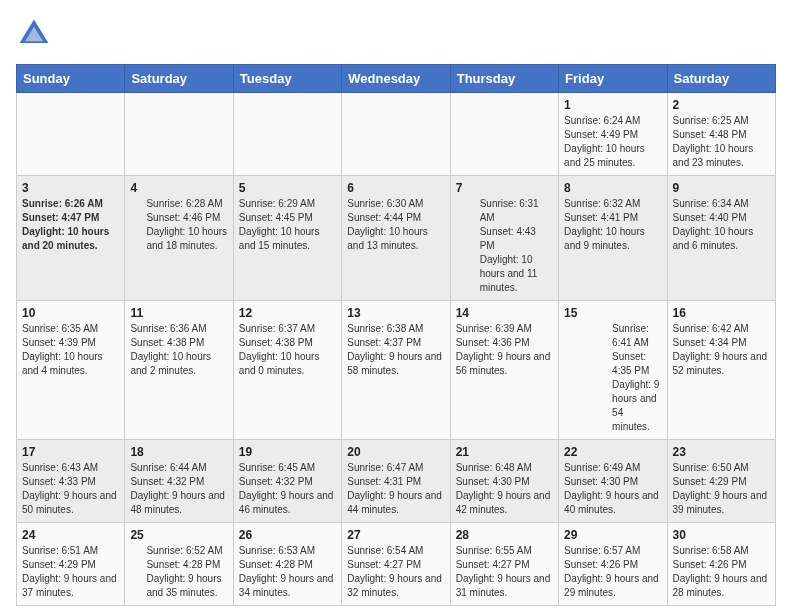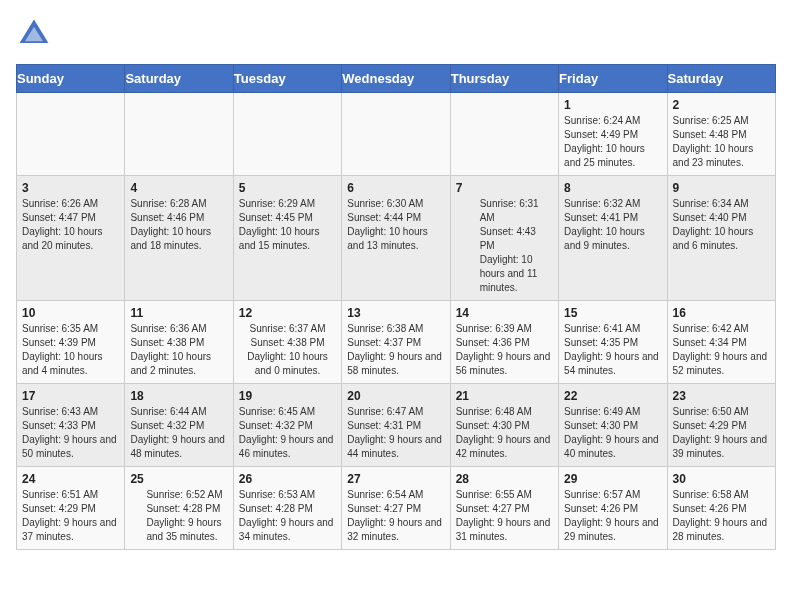--- a/index.html
+++ b/index.html
@@ -54,21 +54,21 @@
     }
     table {
       width: 100%;
       border-collapse: collapse;
       table-layout: fixed;
     }
     thead tr th {
       background-color: #4472c4;
       color: #fff;
       text-align: left;
-      padding: 6px 0;
+      padding: 6px 6px;
       font-size: 13px;
       font-weight: bold;
       border: 1px solid #3a60a8;
     }
     tbody tr td {
       vertical-align: top;
       padding: 5px 5px;
       border: 1px solid #ccc;
       font-size: 10.5px;
       color: #222;
@@ -139,27 +139,27 @@
         <td>
           <div class="day-num">2</div>
           <div class="day-info" style="white-space: pre-line;">Sunrise: 6:25 AM
 Sunset: 4:48 PM
 Daylight: 10 hours and 23 minutes.</div>
         </td>
       </tr>
       <tr>
         <td>
           <div class="day-num">3</div>
-          <div class="day-info" style="white-space: pre-line;">Sunrise: 6:26 AM
+          <div class="day-info" style="white-space: pre-line; font-weight: bold;">Sunrise: 6:26 AM
 Sunset: 4:47 PM
 Daylight: 10 hours and 20 minutes.</div>
         </td>
         <td>
           <div class="day-num">4</div>
-          <div class="day-info" style="white-space: pre-line;">Sunrise: 6:28 AM
+          <div class="day-info" style="white-space: pre-line; margin-left: 16px;">Sunrise: 6:28 AM
 Sunset: 4:46 PM
 Daylight: 10 hours and 18 minutes.</div>
         </td>
         <td>
           <div class="day-num">5</div>
           <div class="day-info" style="white-space: pre-line;">Sunrise: 6:29 AM
 Sunset: 4:45 PM
 Daylight: 10 hours and 15 minutes.</div>
         </td>
         <td>
@@ -195,39 +195,39 @@
 Daylight: 10 hours and 4 minutes.</div>
         </td>
         <td>
           <div class="day-num">11</div>
           <div class="day-info" style="white-space: pre-line;">Sunrise: 6:36 AM
 Sunset: 4:38 PM
 Daylight: 10 hours and 2 minutes.</div>
         </td>
         <td>
           <div class="day-num">12</div>
-          <div class="day-info" style="white-space: pre-line; text-align: center;">Sunrise: 6:37 AM
+          <div class="day-info" style="white-space: pre-line;">Sunrise: 6:37 AM
 Sunset: 4:38 PM
 Daylight: 10 hours and 0 minutes.</div>
         </td>
         <td>
           <div class="day-num">13</div>
           <div class="day-info" style="white-space: pre-line;">Sunrise: 6:38 AM
 Sunset: 4:37 PM
 Daylight: 9 hours and 58 minutes.</div>
         </td>
         <td>
           <div class="day-num">14</div>
           <div class="day-info" style="white-space: pre-line;">Sunrise: 6:39 AM
 Sunset: 4:36 PM
 Daylight: 9 hours and 56 minutes.</div>
         </td>
         <td>
           <div class="day-num">15</div>
-          <div class="day-info" style="white-space: pre-line;">Sunrise: 6:41 AM
+          <div class="day-info" style="white-space: pre-line; margin-left: 48px;">Sunrise: 6:41 AM
 Sunset: 4:35 PM
 Daylight: 9 hours and 54 minutes.</div>
         </td>
         <td>
           <div class="day-num">16</div>
           <div class="day-info" style="white-space: pre-line;">Sunrise: 6:42 AM
 Sunset: 4:34 PM
 Daylight: 9 hours and 52 minutes.</div>
         </td>
       </tr>

